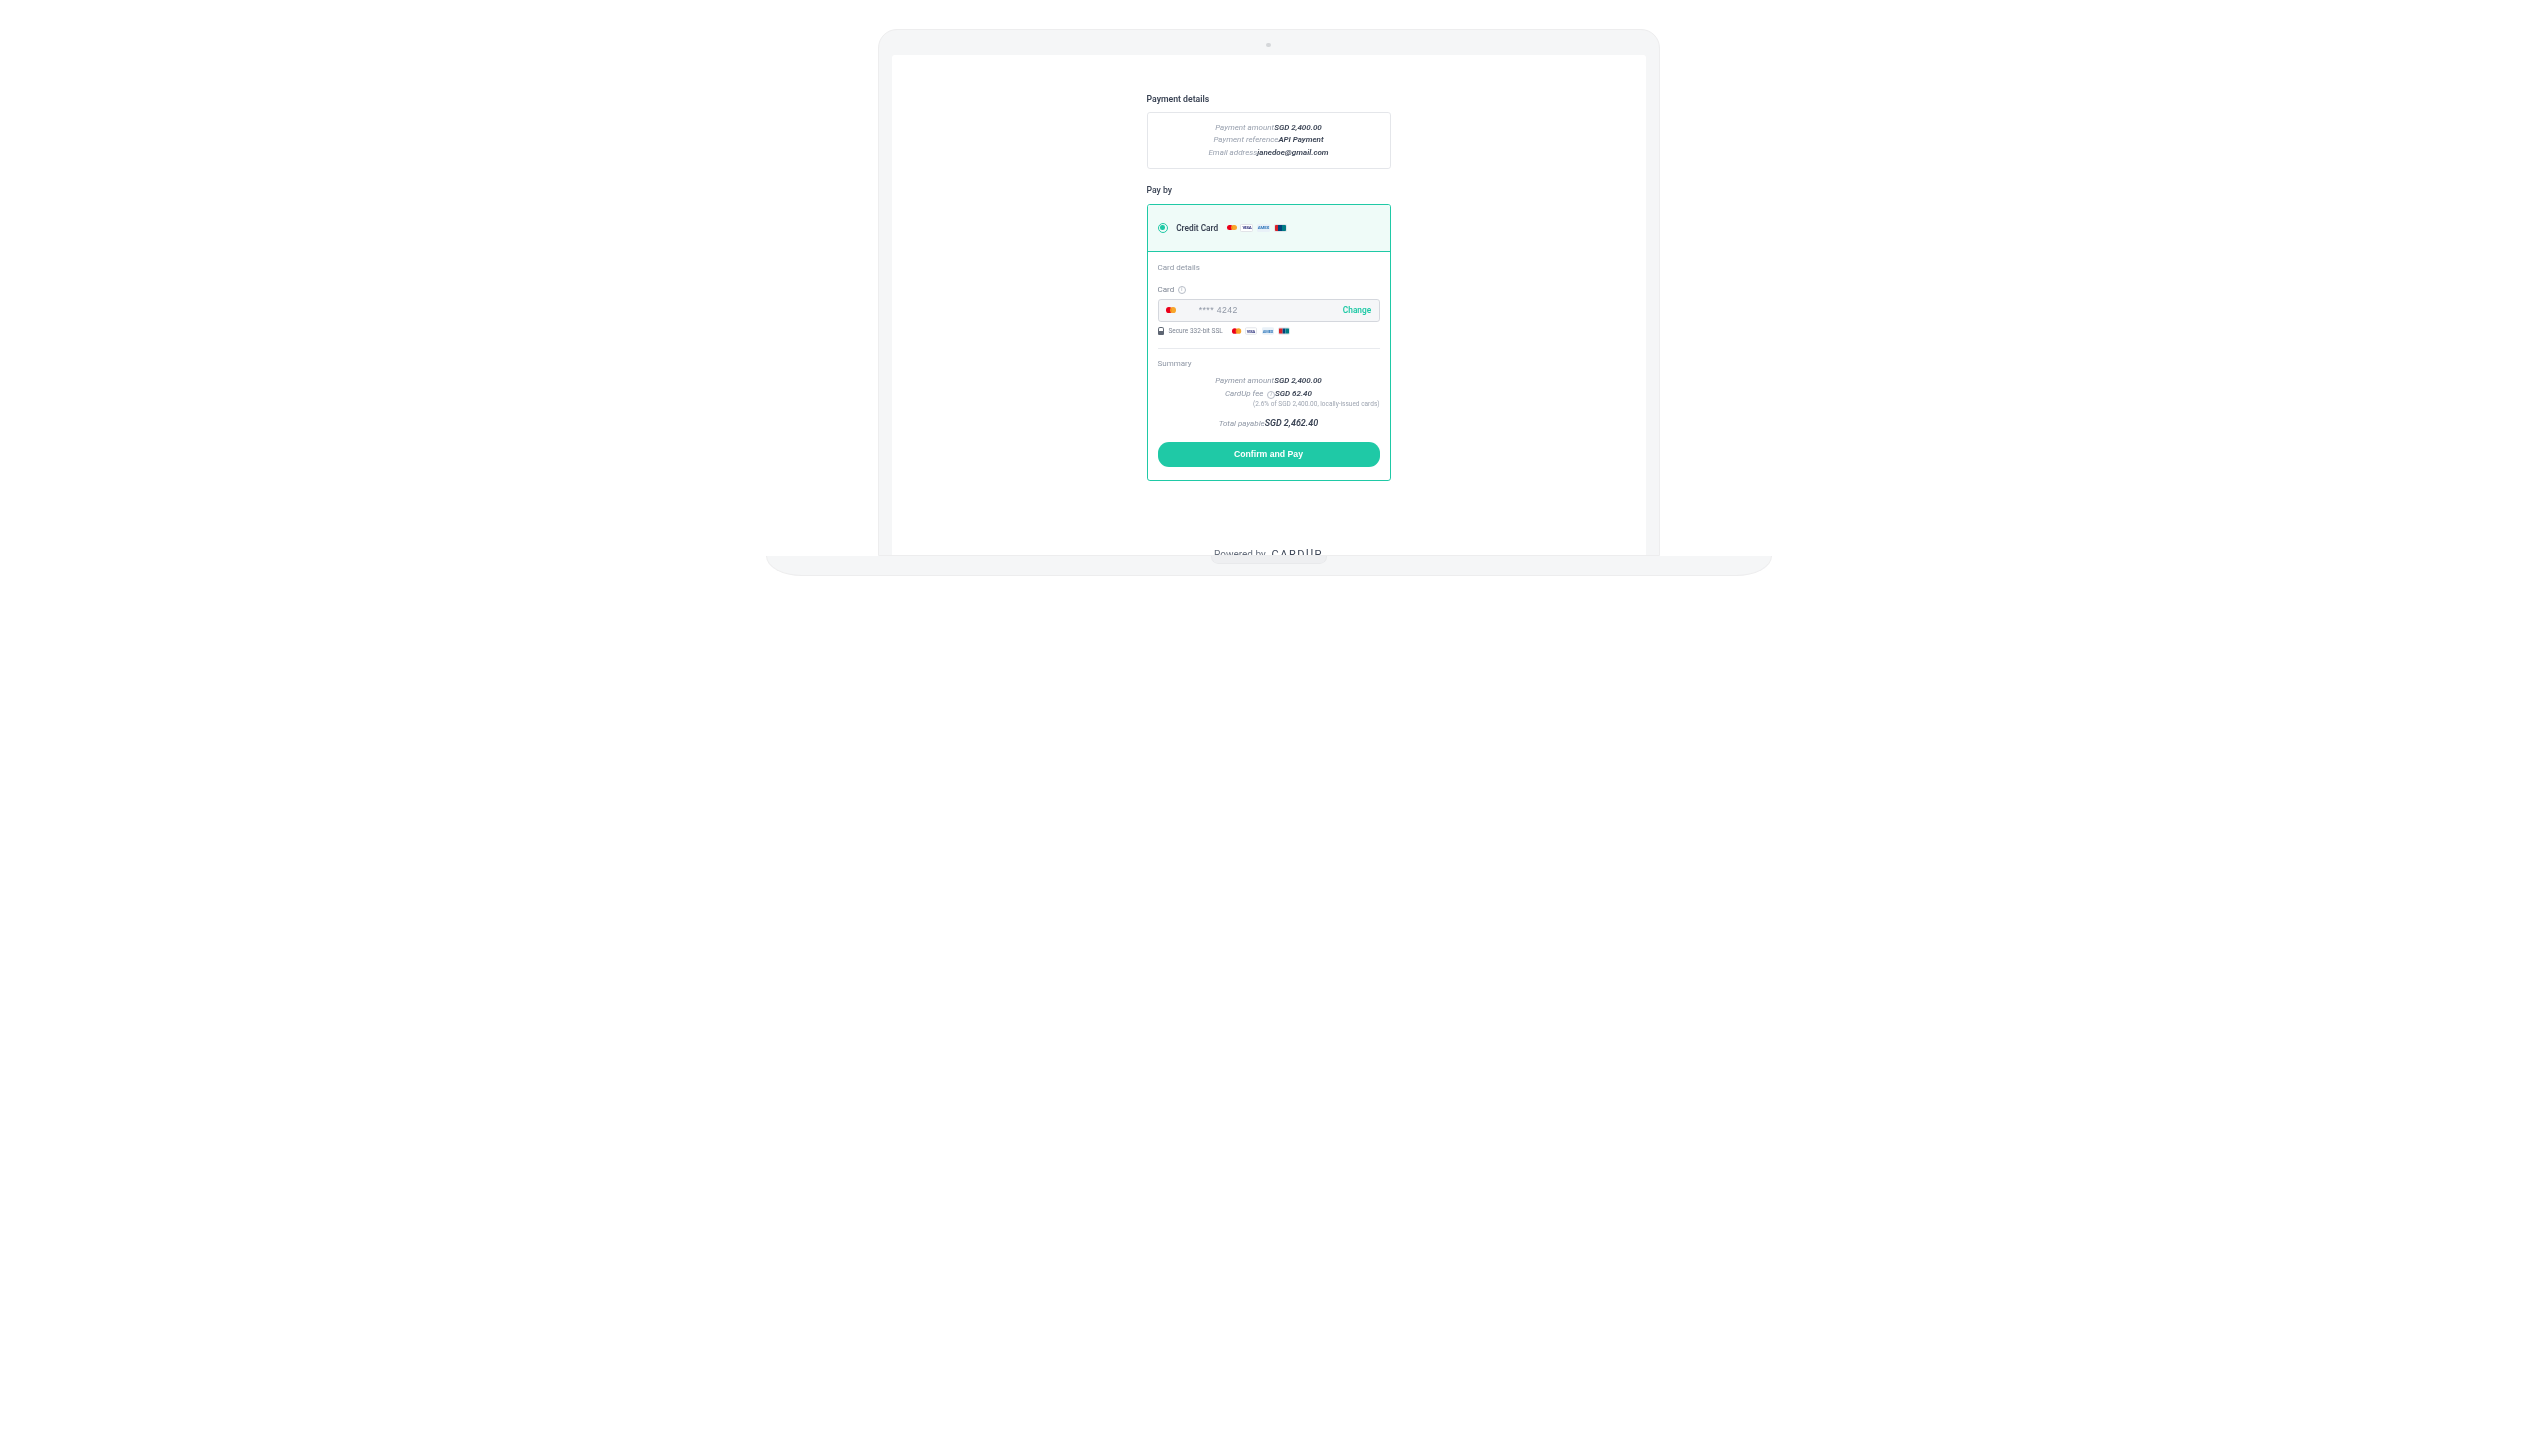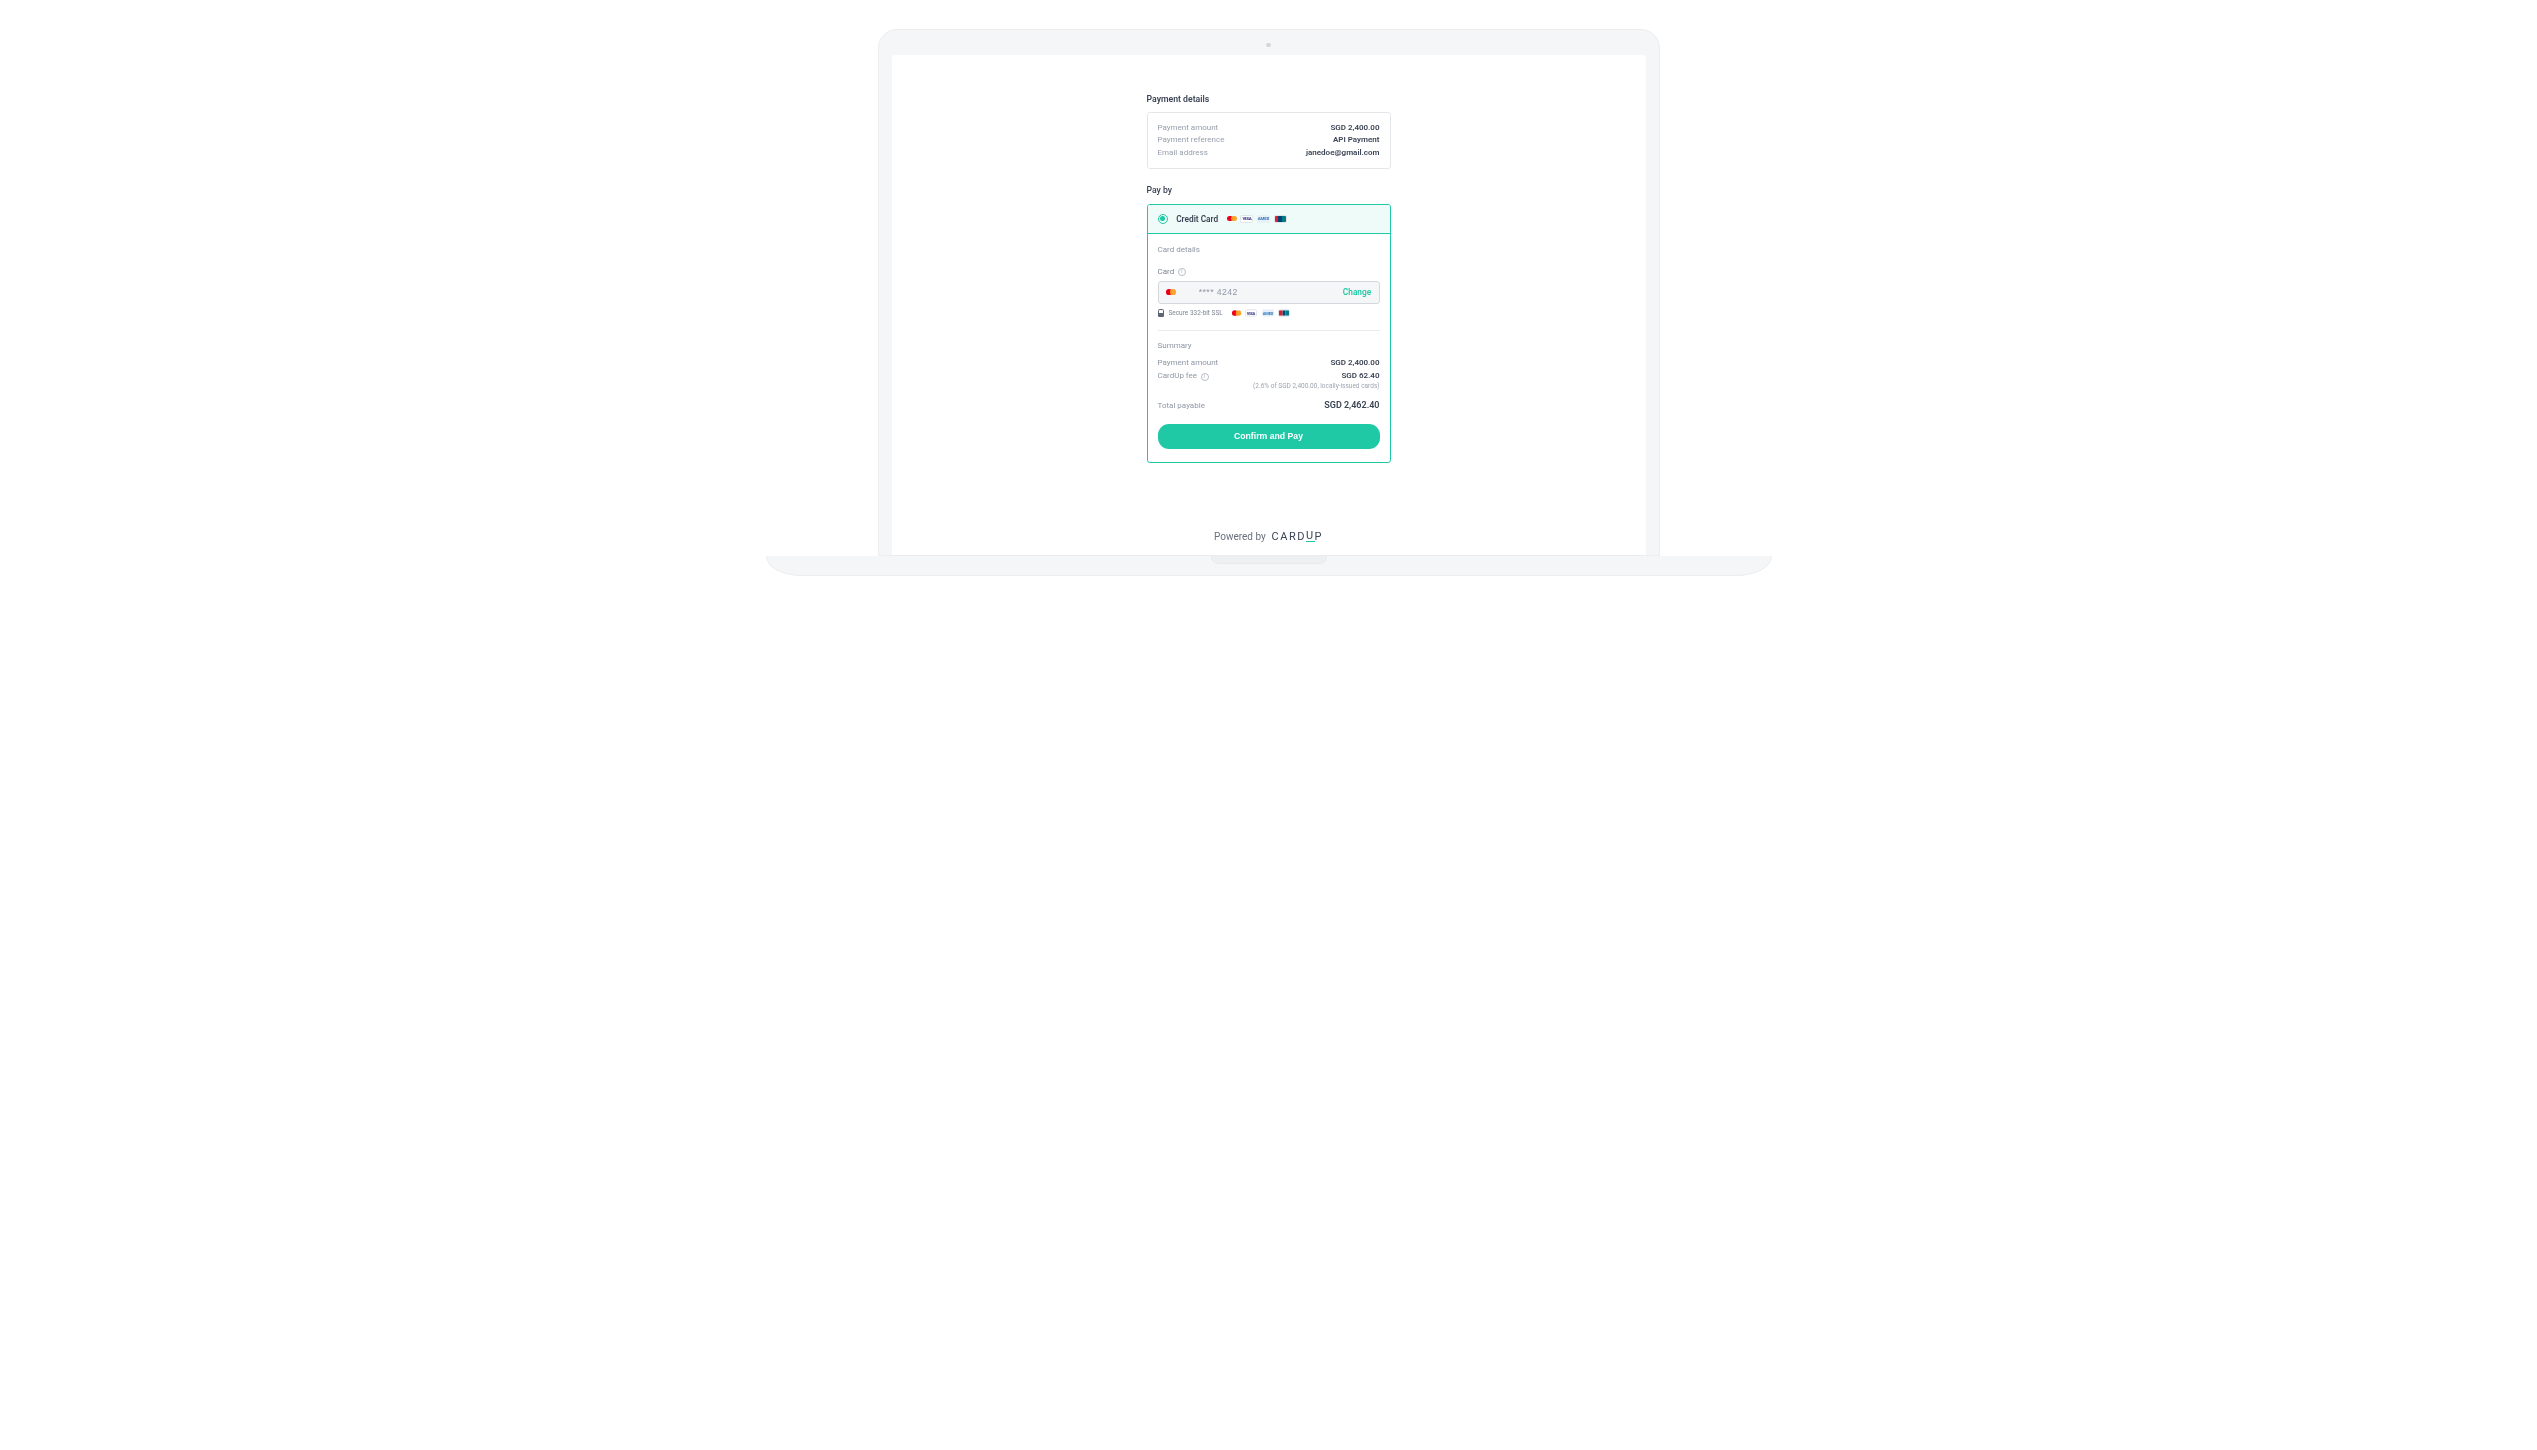--- a/index.html
+++ b/index.html
@@ -83,37 +83,38 @@
   }
 
   .details-card {
     border: 0.7px solid #e4e6ea;
     border-radius: 2.9px;
     padding: 8.7px 10px;
     margin-bottom: 16px;
   }
   .kv-row {
     display: flex;
-    justify-content: space-between;
+    justify-content: center;
     align-items: baseline;
     font-size: 8px;
     line-height: 1.55;
+    font-style: italic;
   }
   .kv-label { color: #98a0ae; }
   .kv-value { color: #3b4455; font-weight: 600; }
 
   .payby-card {
     border: 0.7px solid #1fc9a6;
     border-radius: 2.9px;
     overflow: hidden;
   }
   .payby-header {
     background: #effbf8;
     border-bottom: 0.7px solid #1fc9a6;
-    padding: 9px 10px;
+    padding: 18px 10px;
     display: flex;
     align-items: center;
     gap: 8.7px;
   }
   .radio-outer {
     width: 10px; height: 10px;
     border: 1.5px solid #1fc9a6;
     border-radius: 50%;
     display: flex; align-items: center; justify-content: center;
     flex-shrink: 0;

